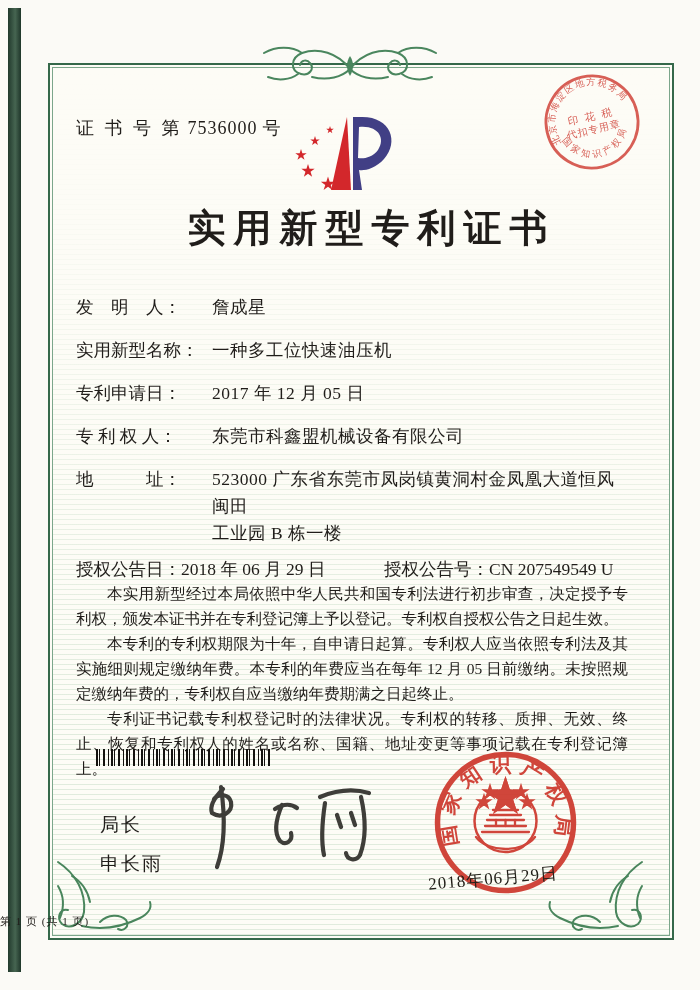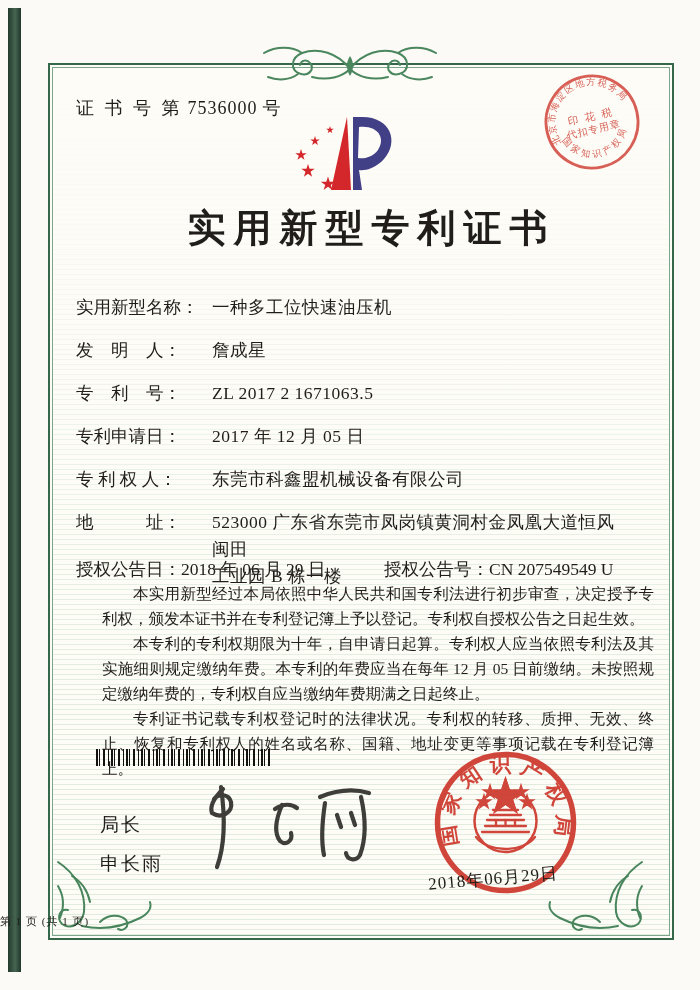--- a/index.html
+++ b/index.html
@@ -11,33 +11,33 @@
   .page{position:absolute;inset:0;}
   .spine{position:absolute;left:8px;top:8px;width:13px;height:964px;
     background:linear-gradient(to right,#223a2d,#466551 55%,#1f362a);}
   .frame{position:absolute;left:48px;top:63px;width:622px;height:873px;
     border:2px solid #35684a;background:#fdfcf6;}
   .frame-inner{position:absolute;inset:2px;border:1px solid #7ca68b;}
   .pattern{position:absolute;inset:3px;
     background:repeating-linear-gradient(0deg,rgba(122,176,132,.22) 0 1px,rgba(122,176,132,0) 1px 5px);}
   .pattern::after{content:'';position:absolute;inset:0;
     background:linear-gradient(180deg,#fdfcf6 0%,rgba(253,252,246,.9) 16%,rgba(253,252,246,.55) 36%,rgba(253,252,246,.18) 58%,rgba(253,252,246,0) 78%);}
-  .cert-no{position:absolute;left:76px;top:96px;font-size:18px;z-index:3;}
+  .cert-no{position:absolute;left:76px;top:116px;font-size:18px;z-index:3;}
   .cert-no .pre{letter-spacing:3px;}
   .cert-no .num{margin:0 5px;letter-spacing:1px;}
   .doc-title{position:absolute;left:0;right:0;top:203px;text-align:center;
     font-size:38px;font-weight:700;letter-spacing:8px;z-index:3;padding-left:43px;}
   .fields{position:absolute;left:76px;top:294px;width:556px;font-size:17.5px;z-index:3;}
   .field-row{display:flex;margin-bottom:16px;line-height:27px;}
   .field-label{width:136px;flex:0 0 136px;}
   .field-value{flex:1;letter-spacing:.5px;}
   .grant-row{position:absolute;left:76px;top:556px;width:556px;font-size:17.5px;line-height:27px;z-index:3;}
   .grant-no{position:absolute;left:308px;top:0;font-family:Liberation Serif, serif;}
   .body-text{position:absolute;left:76px;top:581px;width:552px;font-size:15.5px;
-    line-height:25px;text-align:justify;z-index:3;margin-left:26px;}
+    line-height:25px;text-align:justify;z-index:3;}
   .body-text p{margin:0;text-indent:2em;}
   .barcode{position:absolute;left:96px;top:749px;width:176px;height:17px;z-index:3;
     background:repeating-linear-gradient(90deg,#14120f 0 2px,transparent 2px 3px,#14120f 3px 4px,transparent 4px 7px,#14120f 7px 9px,transparent 9px 12px,#14120f 12px 13px,transparent 13px 15px);}
   .signer{position:absolute;left:100px;top:812px;font-size:19px;letter-spacing:2px;z-index:3;}
   .signer div{margin-bottom:13px;}
   .signature-svg{position:absolute;left:185px;top:775px;z-index:4;}
   .seal-svg{position:absolute;left:418px;top:735px;z-index:4;opacity:.92;}
   .seal-date{position:absolute;left:428px;top:864px;width:200px;font-size:17px;
     letter-spacing:1px;color:#23201a;transform:rotate(-5deg);z-index:5;white-space:nowrap;}
   .tax-stamp-svg{position:absolute;left:542px;top:72px;z-index:4;opacity:.88;transform:rotate(-13deg);}
@@ -124,30 +124,26 @@
       <use href="#st" transform="translate(8,42) scale(6)"></use>
       <use href="#st" transform="translate(15,58) scale(7)"></use>
       <use href="#st" transform="translate(35,71) scale(7.5)"></use>
     </g>
   </svg>
 
   <div class="doc-title">实用新型专利证书</div>
 
   <div class="fields">
     <div class="field-row">
+      <span class="field-label">发　明　人：</span>
+      <span class="field-value">詹成星</span>
+    </div>
+    <div class="field-row">
       <span class="field-label">实用新型名称：</span>
       <span class="field-value">一种多工位快速油压机</span>
-    </div>
-    <div class="field-row">
-      <span class="field-label">发　明　人：</span>
-      <span class="field-value">詹成星</span>
-    </div>
-    <div class="field-row">
-      <span class="field-label">专　利　号：</span>
-      <span class="field-value">ZL 2017 2 1671063.5</span>
     </div>
     <div class="field-row">
       <span class="field-label">专利申请日：</span>
       <span class="field-value">2017 年 12 月 05 日</span>
     </div>
     <div class="field-row">
       <span class="field-label">专 利 权 人：</span>
       <span class="field-value">东莞市科鑫盟机械设备有限公司</span>
     </div>
     <div class="field-row">

